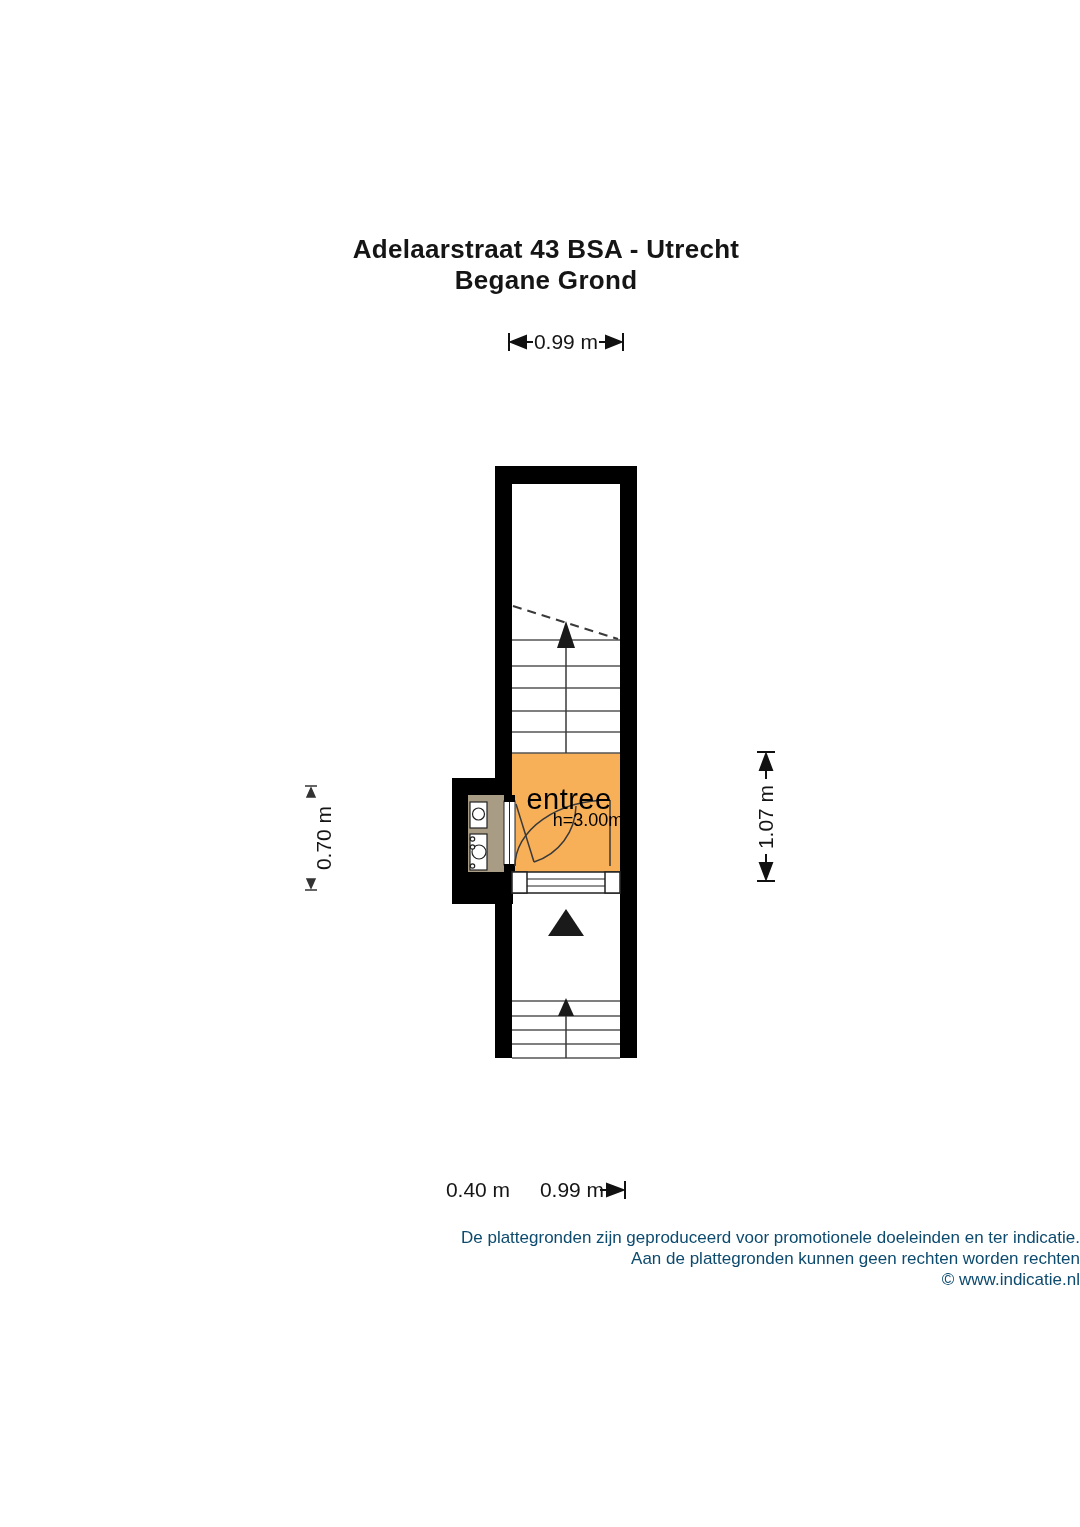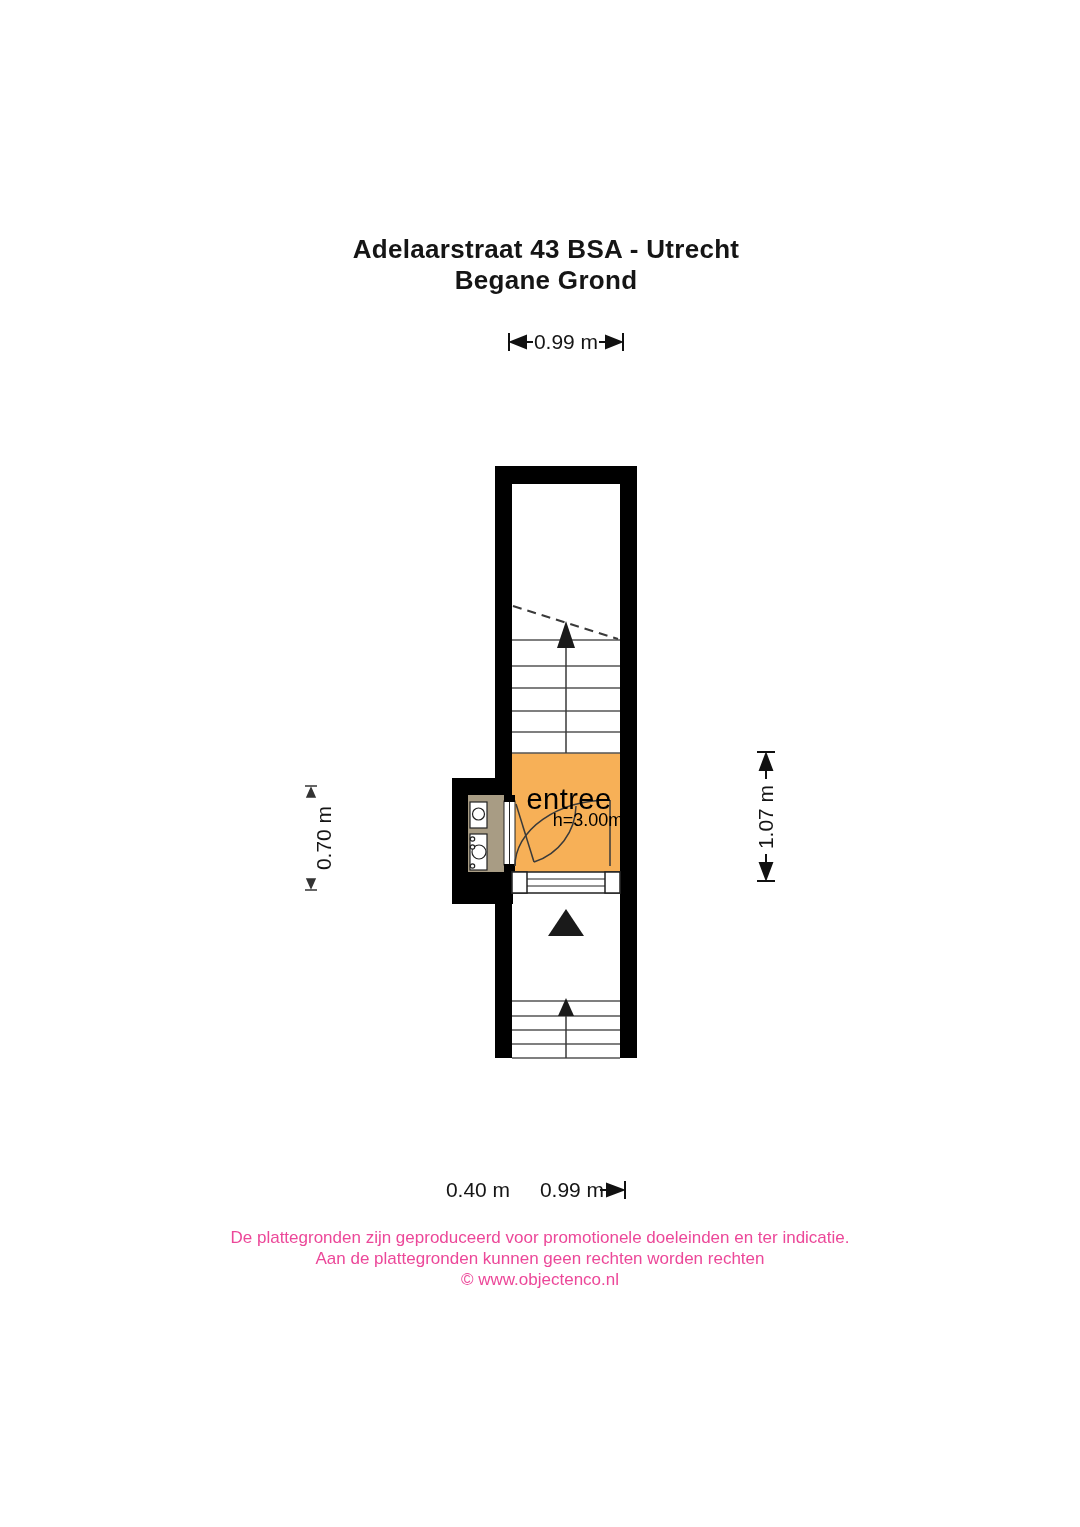--- a/index.html
+++ b/index.html
@@ -18,22 +18,22 @@
   .dim.vert{transform:translate(-50%,-50%) rotate(-90deg);}
   .room-name{
     position:absolute;left:569px;top:799px;transform:translate(-50%,-50%);
     font-size:29px;color:#000000;letter-spacing:.5px;
   }
   .room-height{
     position:absolute;left:588px;top:820px;transform:translate(-50%,-50%);
     font-size:18px;color:#000000;
   }
   .footer-block{
-    position:absolute;top:1227px;left:0;width:1080px;text-align:center;
-    font-size:17px;line-height:21px;color:#ec4899;
+    position:absolute;top:1227px;left:0;width:1080px;text-align:right;
+    font-size:17px;line-height:21px;color:#0c4a6e;
   }
   svg.plan{position:absolute;left:0;top:0;}
 </style>
 </head>
 <body>
 
 <div class="page">
 
   <div class="title-block">
     <div>Adelaarstraat 43 BSA - Utrecht</div>
@@ -150,16 +150,16 @@
   <div class="dim vert" style="left:766px;top:817px;">1.07 m</div>
   <div class="dim" style="left:478px;top:1190px;">0.40 m</div>
   <div class="dim" style="left:572px;top:1190px;">0.99 m</div>
 
   <div class="room-name">entree</div>
   <div class="room-height">h=3.00m</div>
 
   <div class="footer-block">
     <div>De plattegronden zijn geproduceerd voor promotionele doeleinden en ter indicatie.</div>
     <div>Aan de plattegronden kunnen geen rechten worden rechten</div>
-    <div>© www.objectenco.nl</div>
+    <div>© www.indicatie.nl</div>
   </div>
 
 </div>
 
 </body></html>

